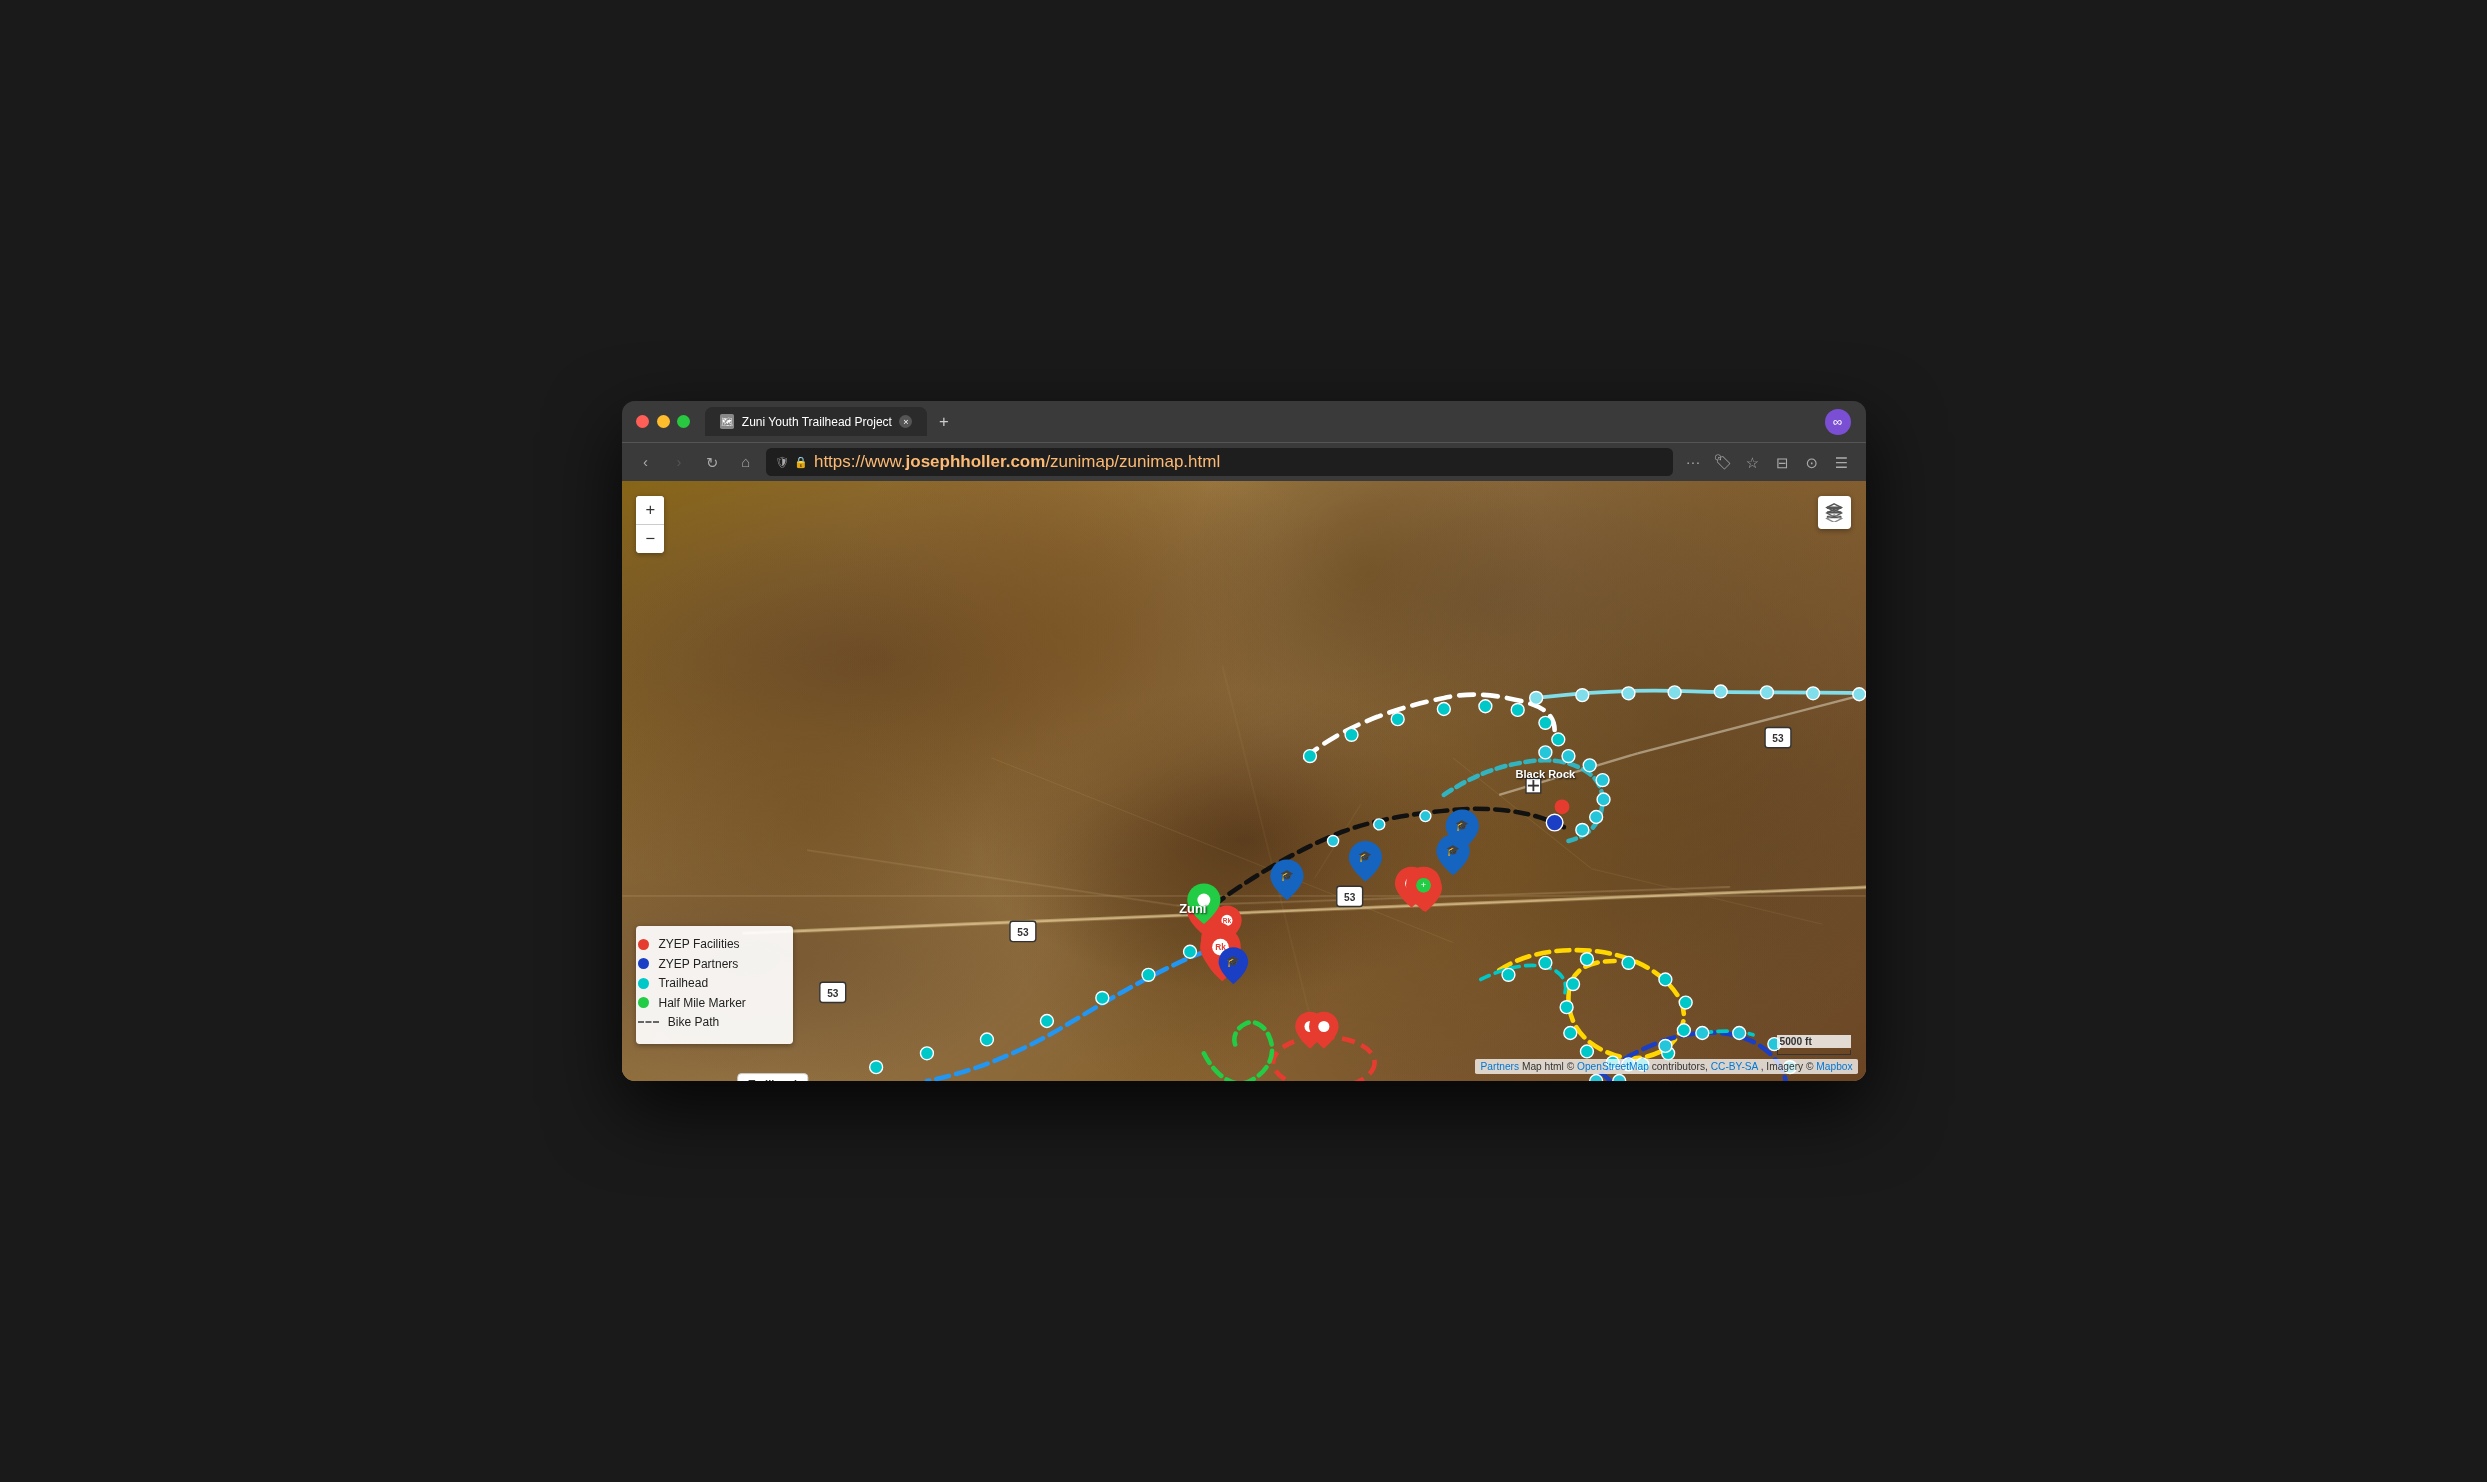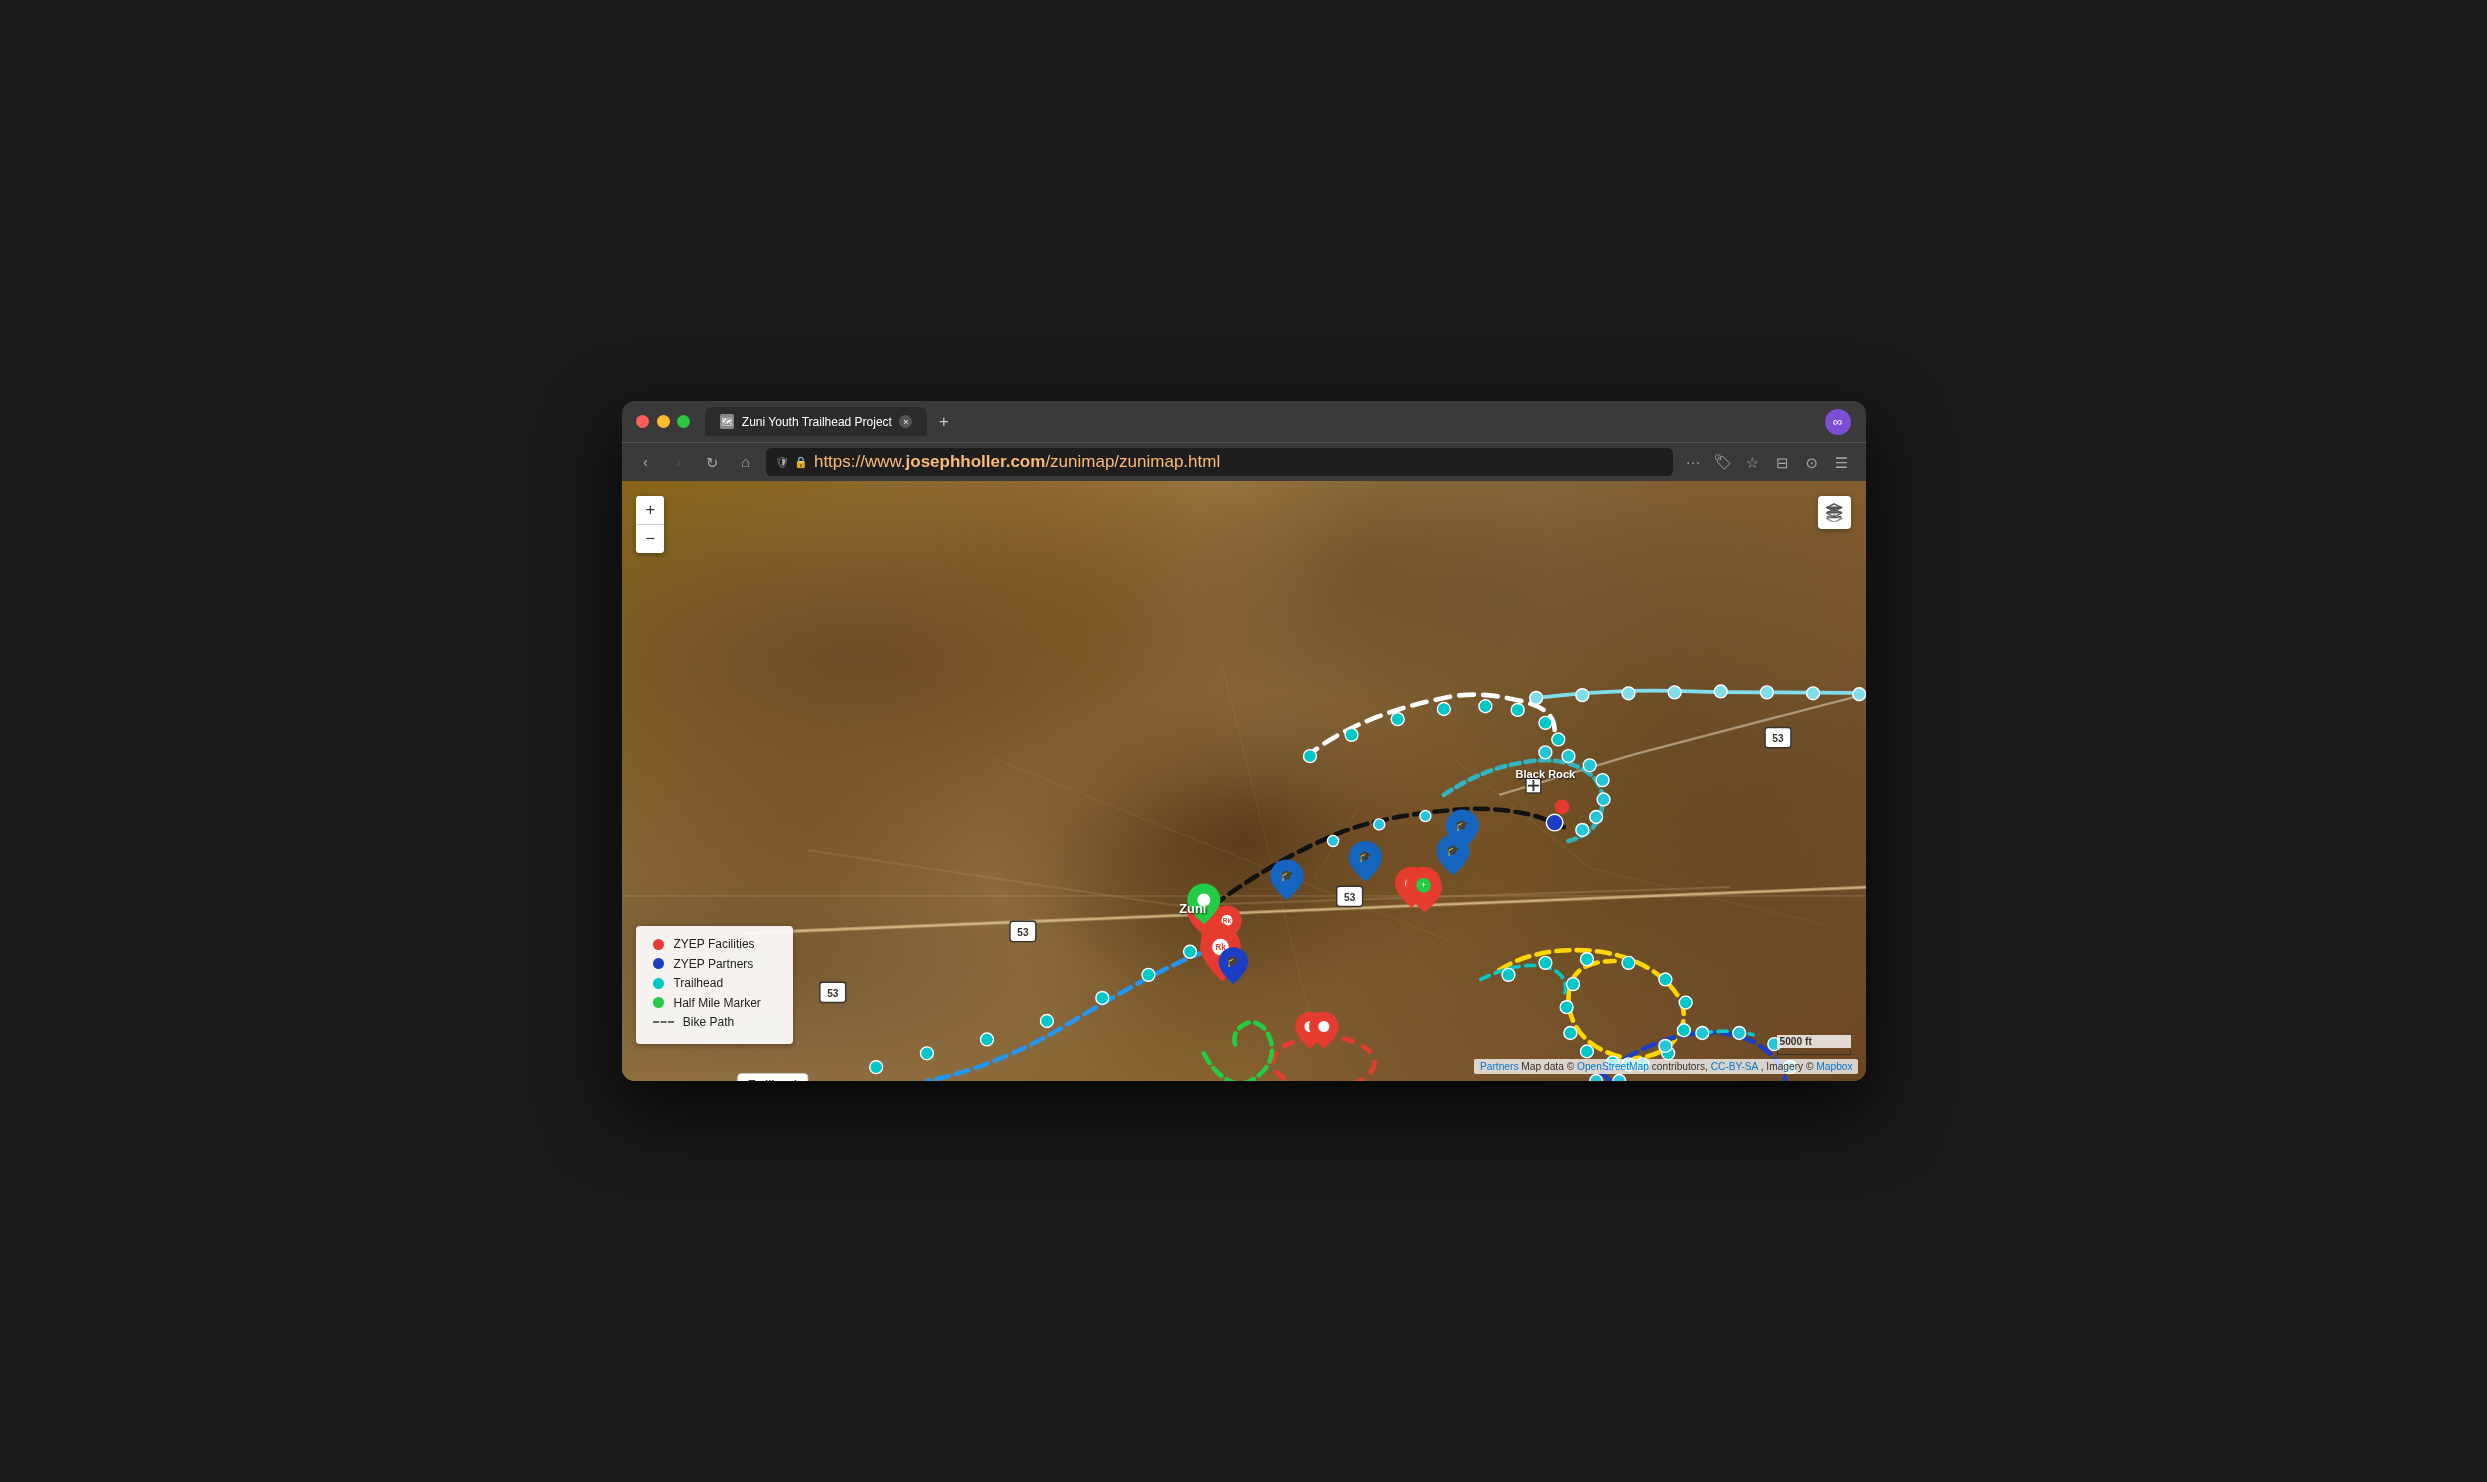--- a/index.html
+++ b/index.html
@@ -248,21 +248,21 @@
       cursor: pointer;
     }
 
     
     .legend {
       position: absolute;
       bottom: 37px;
       left: 14.8px;
       background: rgba(255,255,255,0.92);
       border-radius: 3.7px;
-      padding: 11px 17px;
+      padding: 11px 2px;
       font-size: 12px;
       box-shadow: 0 1.8px 5.5px rgba(0,0,0,0.3);
       min-width: 157px;
     }
     .legend-item {
       display: flex;
       align-items: center;
       gap: 9.2px;
       margin-bottom: 5.5px;
     }
@@ -647,21 +647,21 @@
       </div>
     </div>
 
     <div class="scale-bar">
       <div class="scale-bar-text">5000 ft</div>
       <div class="scale-bar-line"></div>
     </div>
 
     <div class="attribution">
       <a href="#">Partners</a>
-      <span>Map data ©</span>
+      <span>Map html ©</span>
       <a href="#">OpenStreetMap</a>
       <span> contributors,</span>
       <a href="#">CC-BY-SA</a>
       <span>, Imagery ©</span>
       <a href="#">Mapbox</a>
     </div>
 
   </div>
 
 </div>

